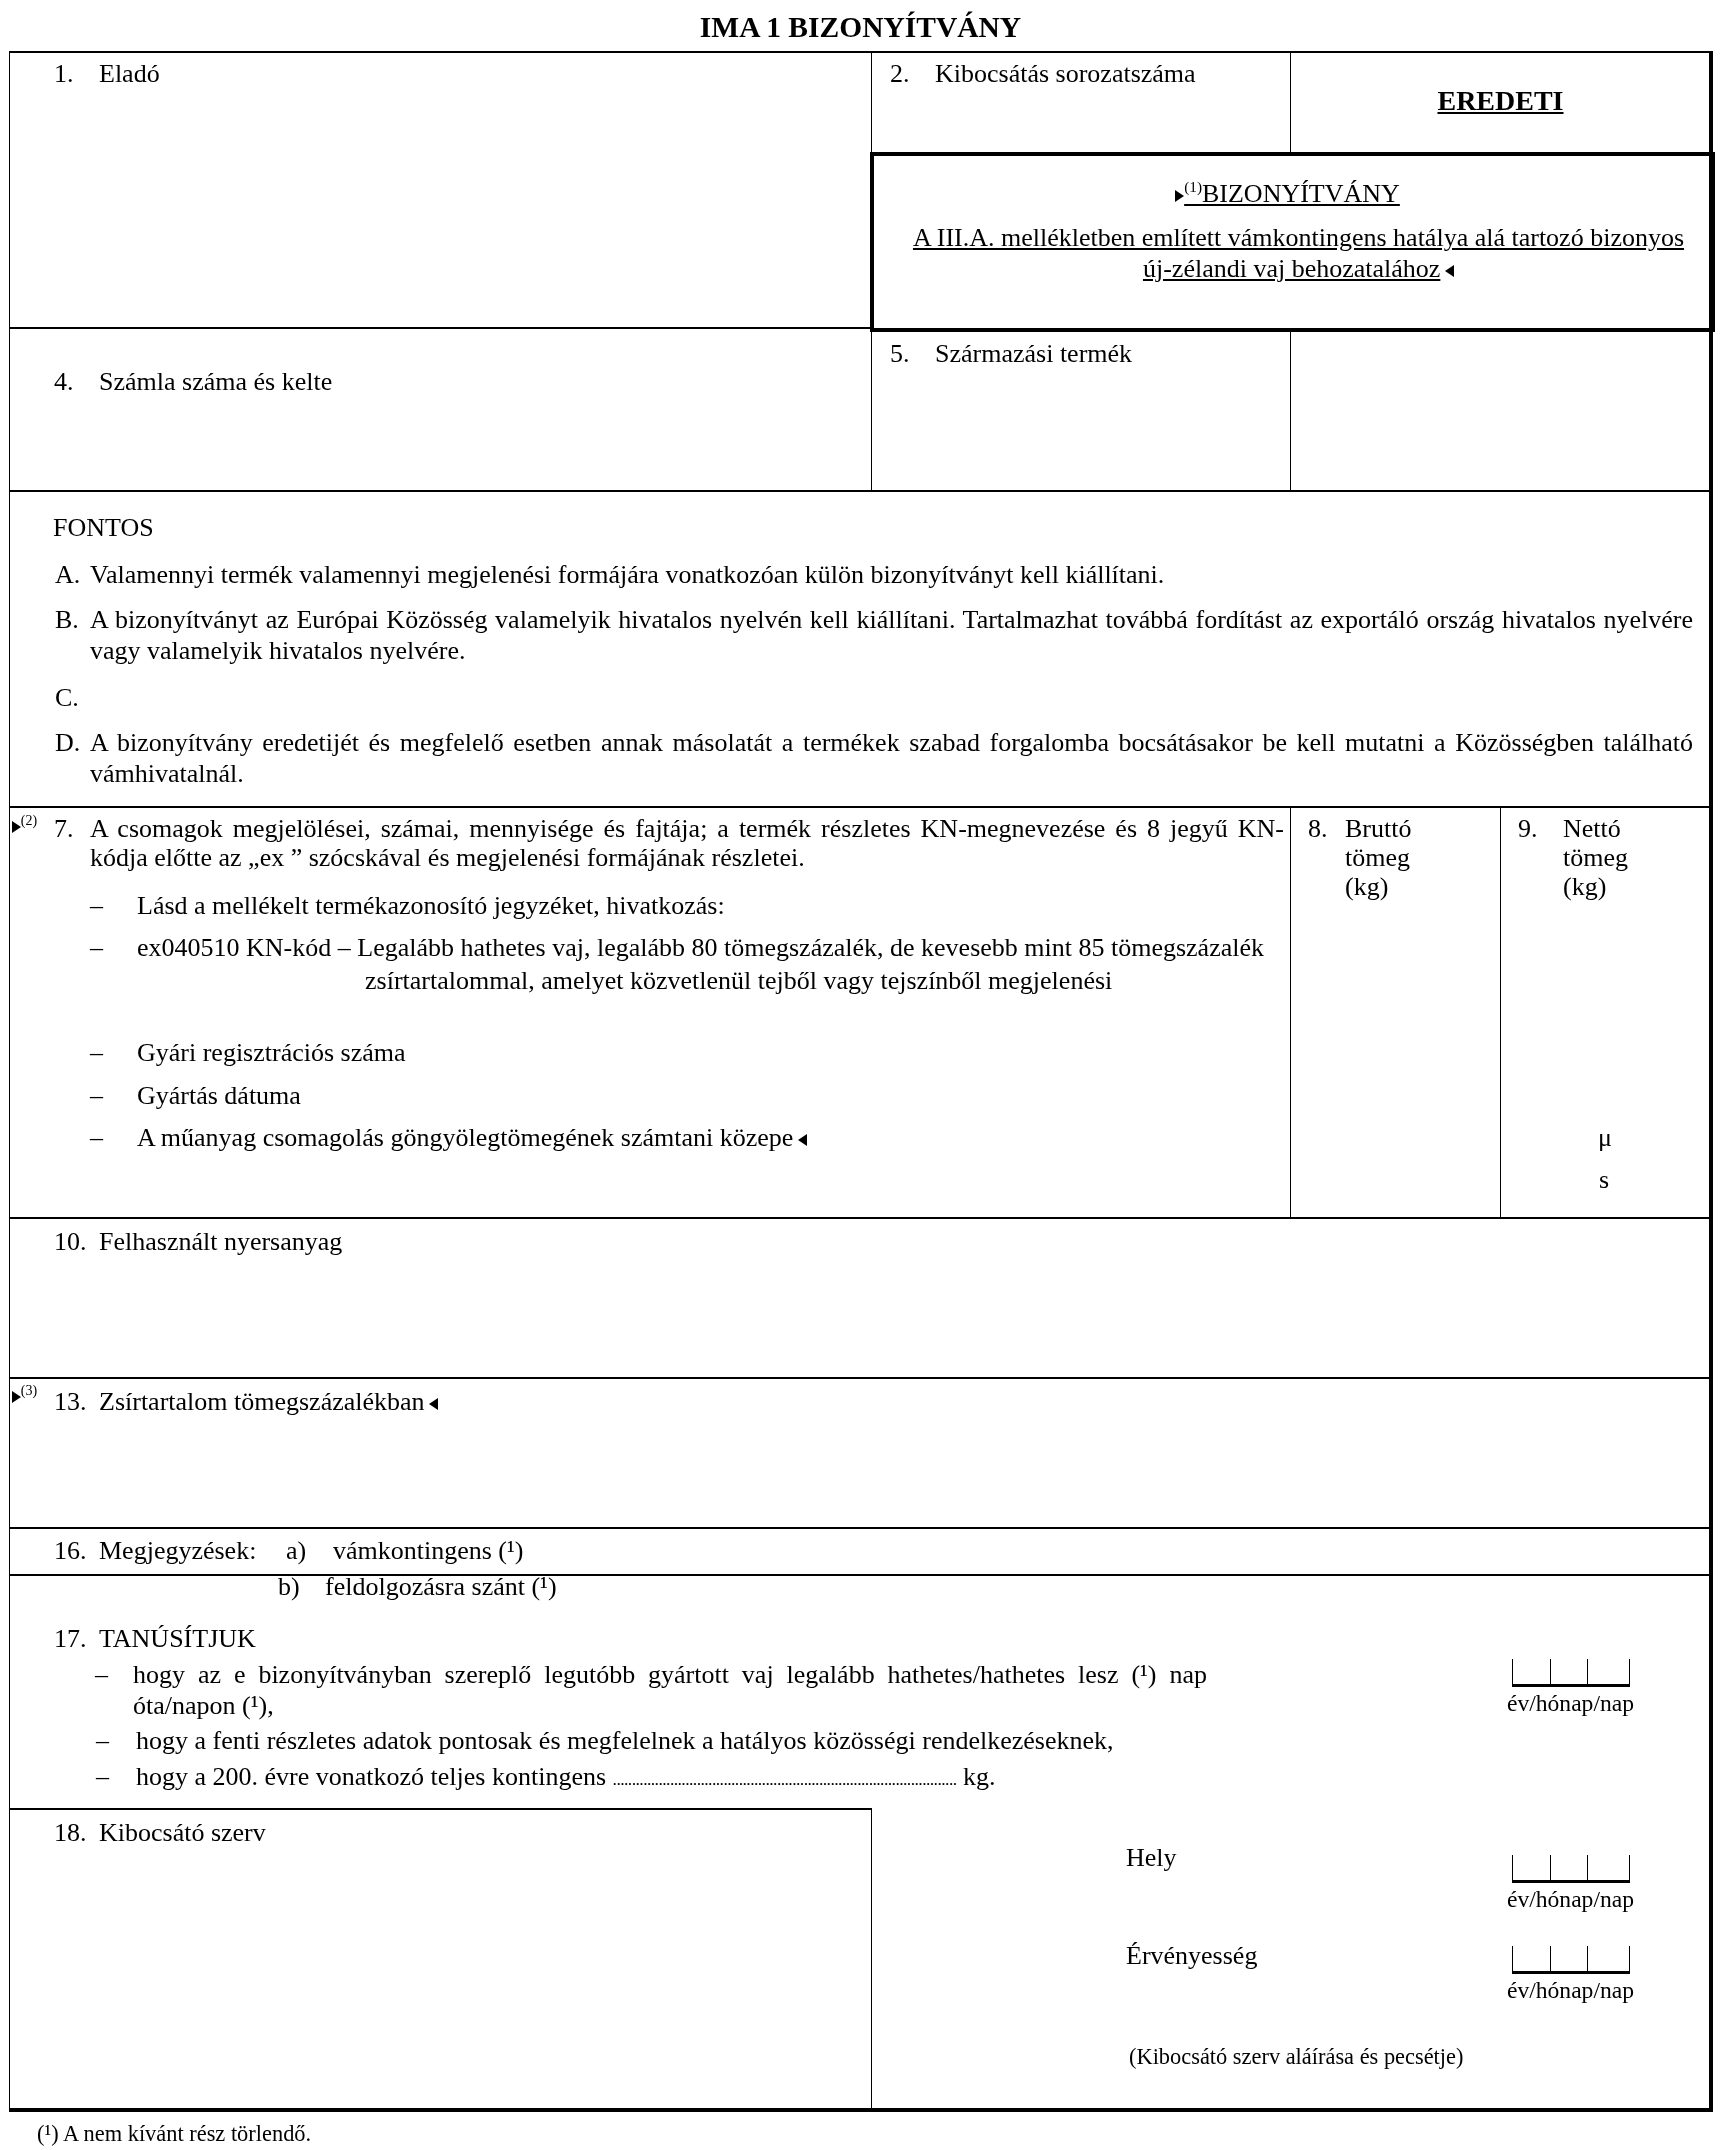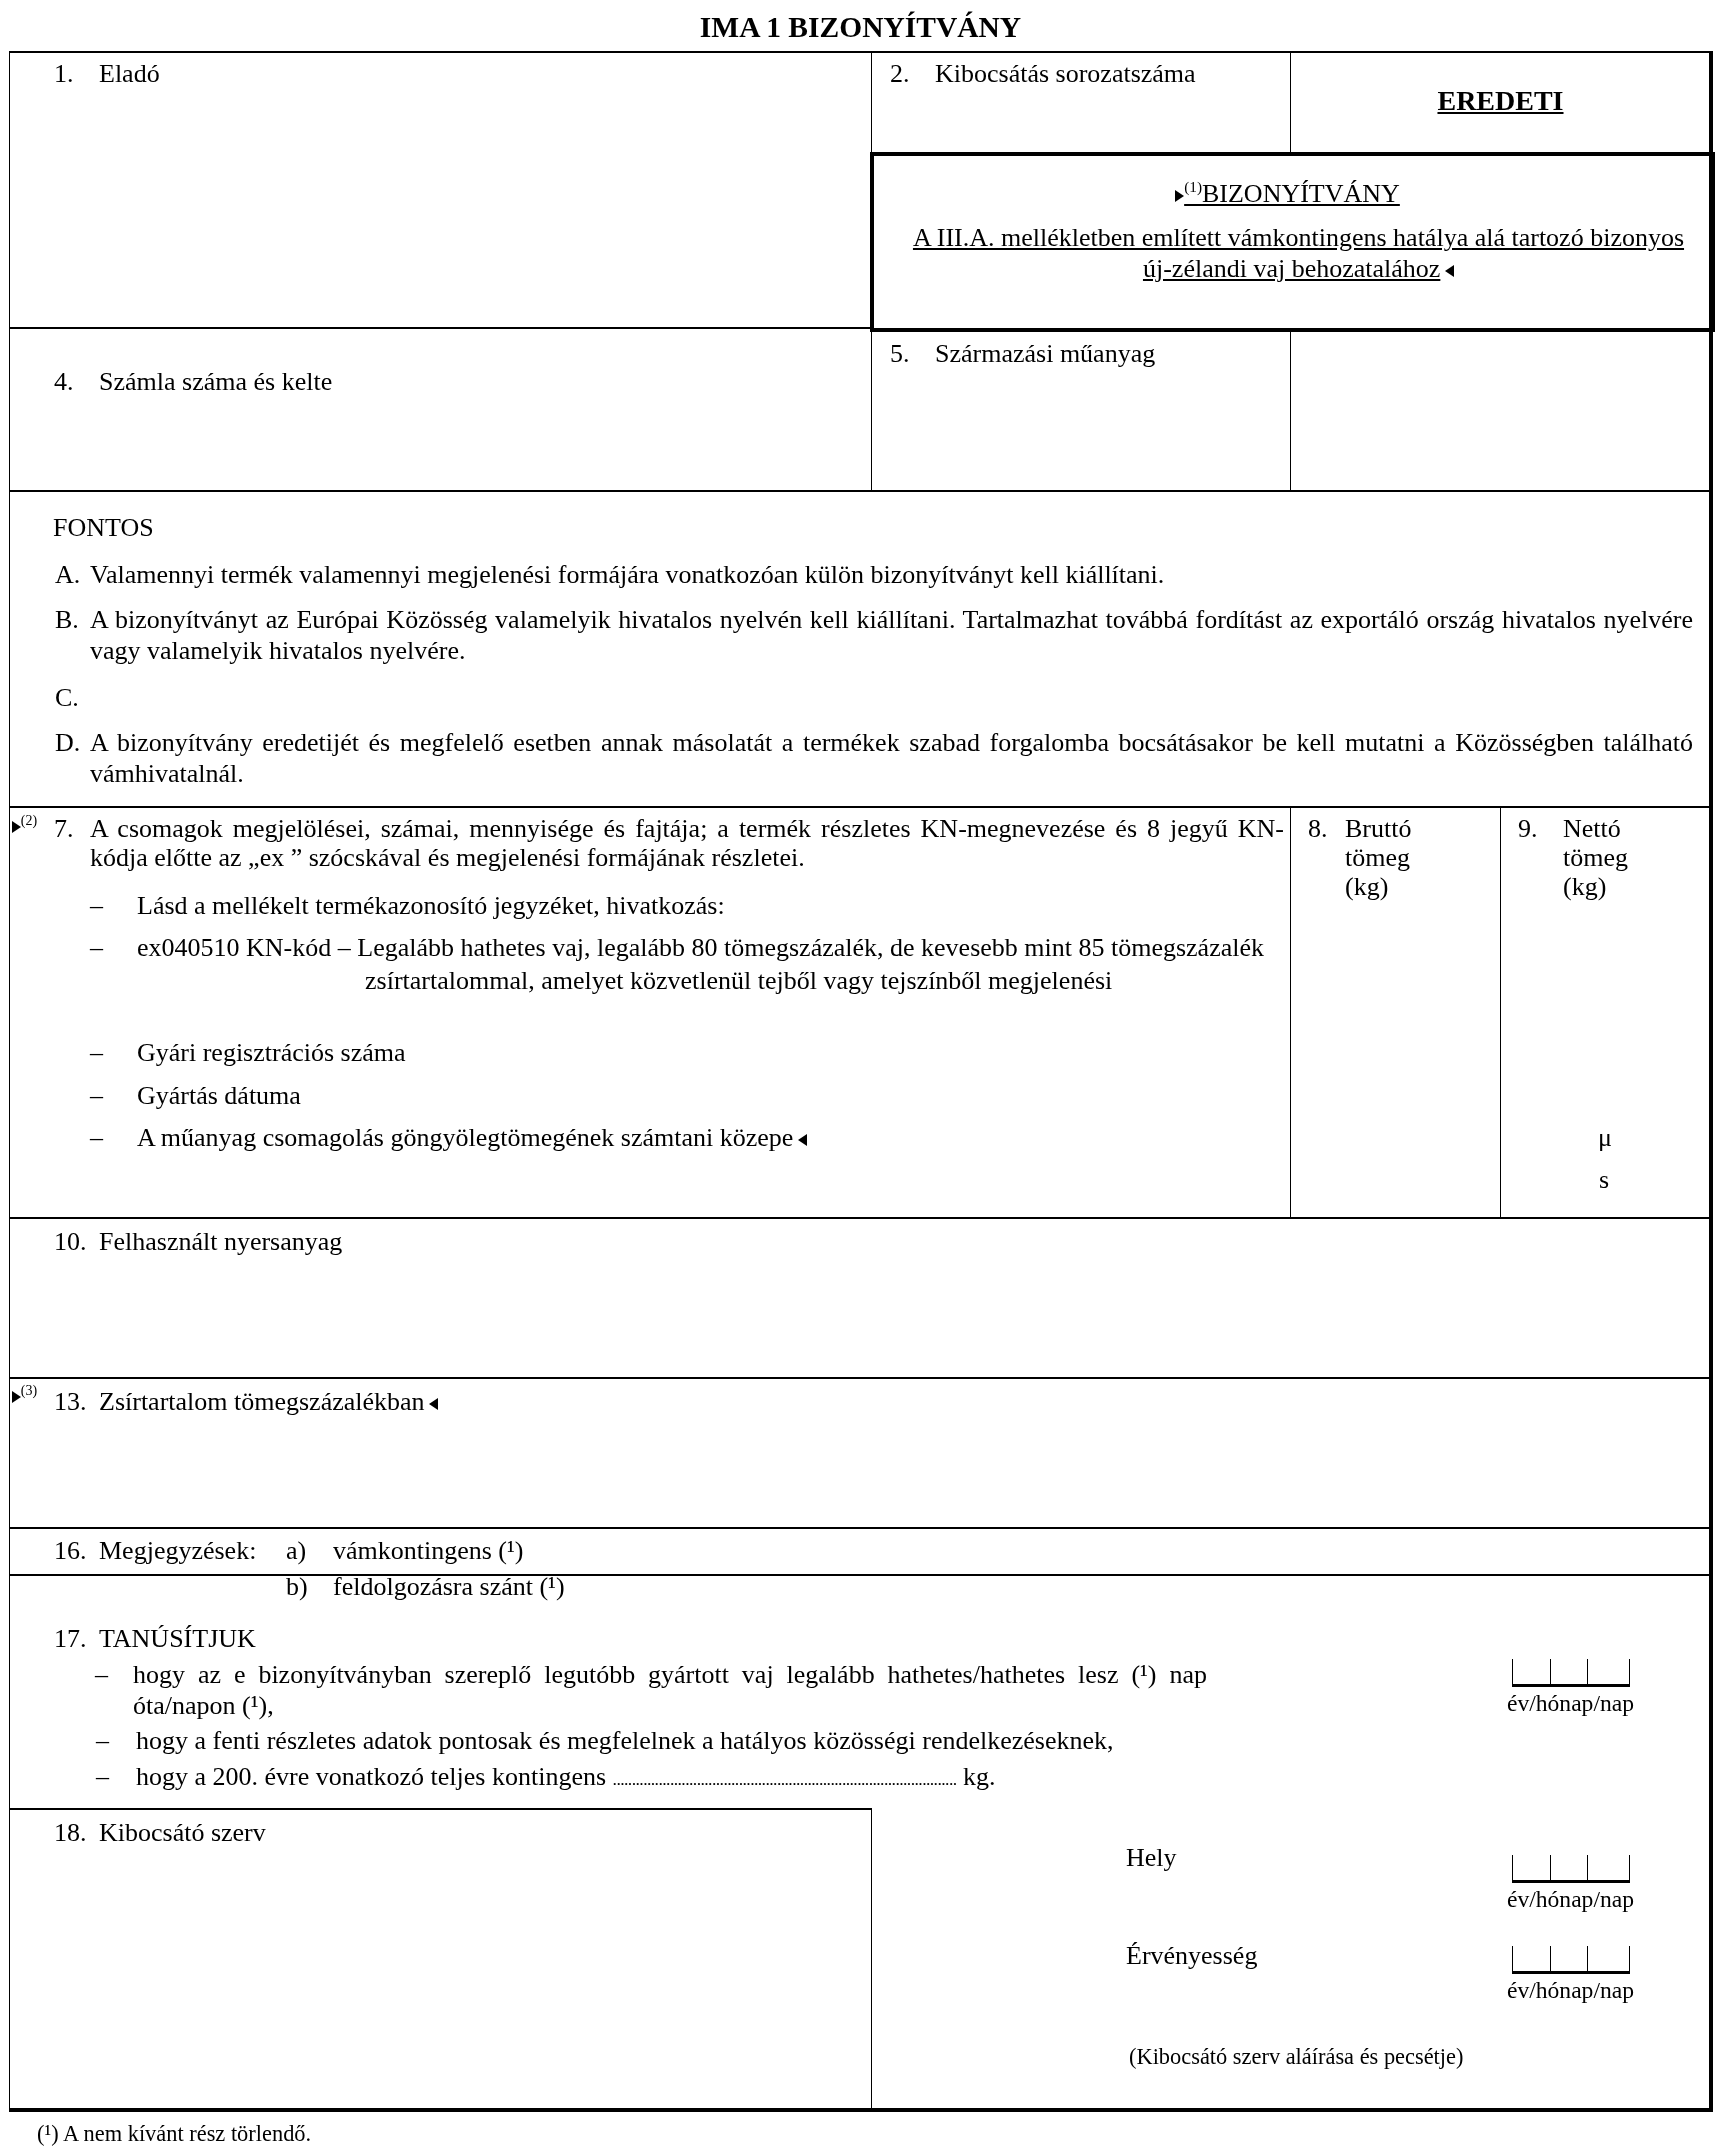--- a/index.html
+++ b/index.html
@@ -72,21 +72,21 @@
 </div>
 <div class="abs center" style="left:903px; width:791px; top:222px; font-size:26px; line-height:1.2; white-space:normal;text-align:center;">
   <span>A III.A. mellékletben említett vámkontingens hatálya alá tartozó bizonyos új-zélandi vaj behozatalához</span><span class="tri-left"></span>
 </div>
 
 <div class="abs txt" style="left:54px; top:339px;margin-top:28px;">
   <span class="num">4.</span><span>Számla száma és kelte</span>
 </div>
 
 <div class="abs txt" style="left:890px; top:339px;">
-  <span class="num">5.</span><span>Származási műanyag</span>
+  <span class="num">5.</span><span>Származási termék</span>
 </div>
 
 <div class="abs txt" style="left:53px; top:513px;">FONTOS</div>
 <div class="para" style="left:90px; width:1603px; top:559px;">
   <span class="lbl">A.</span><span>Valamennyi termék valamennyi megjelenési formájára vonatkozóan külön bizonyítványt kell kiállítani.</span>
 </div>
 <div class="para" style="left:90px; width:1603px; top:604px;">
   <span class="lbl">B.</span><span>A bizonyítványt az Európai Közösség valamelyik hivatalos nyelvén kell kiállítani. Tartalmazhat továbbá fordítást az exportáló ország hivatalos nyelvére vagy valamelyik hivatalos nyelvére.</span>
 </div>
 <div class="para" style="left:90px; width:1603px; top:682px;">
@@ -139,21 +139,21 @@
 <div class="abs txt" style="left:54px; top:1387px;">
   <span class="num">13.</span><span>Zsírtartalom tömegszázalékban</span><span class="tri-left"></span>
 </div>
 
 <div class="abs txt" style="left:54px; top:1536px;">
   <span class="num">16.</span><span>Megjegyzések:</span>
 </div>
 <div class="abs txt" style="left:286px; top:1536px;">
   <span style="display:inline-block; width:47px;">a)</span><span>vámkontingens (¹)</span>
 </div>
-<div class="abs txt" style="left:286px; top:1572px;">
+<div class="abs txt" style="left:278px; top:1572px;">
   <span style="display:inline-block; width:47px;">b)</span><span>feldolgozásra szánt (¹)</span>
 </div>
 
 <div class="abs txt" style="left:54px; top:1624px;">
   <span class="num">17.</span><span>TANÚSÍTJUK</span>
 </div>
 <div class="dash-item" style="left:133px; top:1659px; width:1074px; text-align:justify;"><span class="dash" style="left:-38px;">–</span><span>hogy az e bizonyítványban szereplő legutóbb gyártott vaj legalább hathetes/hathetes lesz (¹) nap óta/napon (¹),</span></div>
 <div class="dash-item" style="left:136px; top:1725px; white-space:nowrap;"><span class="dash" style="left:-40px;">–</span><span>hogy a fenti részletes adatok pontosak és megfelelnek a hatályos közösségi rendelkezéseknek,</span></div>
 <div class="dash-item" style="left:136px; top:1761px; white-space:nowrap;"><span class="dash" style="left:-40px;">–</span><span>hogy a 200. évre vonatkozó teljes kontingens</span> <span style="font-size:17.7px; letter-spacing:-0.6px;">..........................................................................................</span> <span>kg.</span></div>
 

